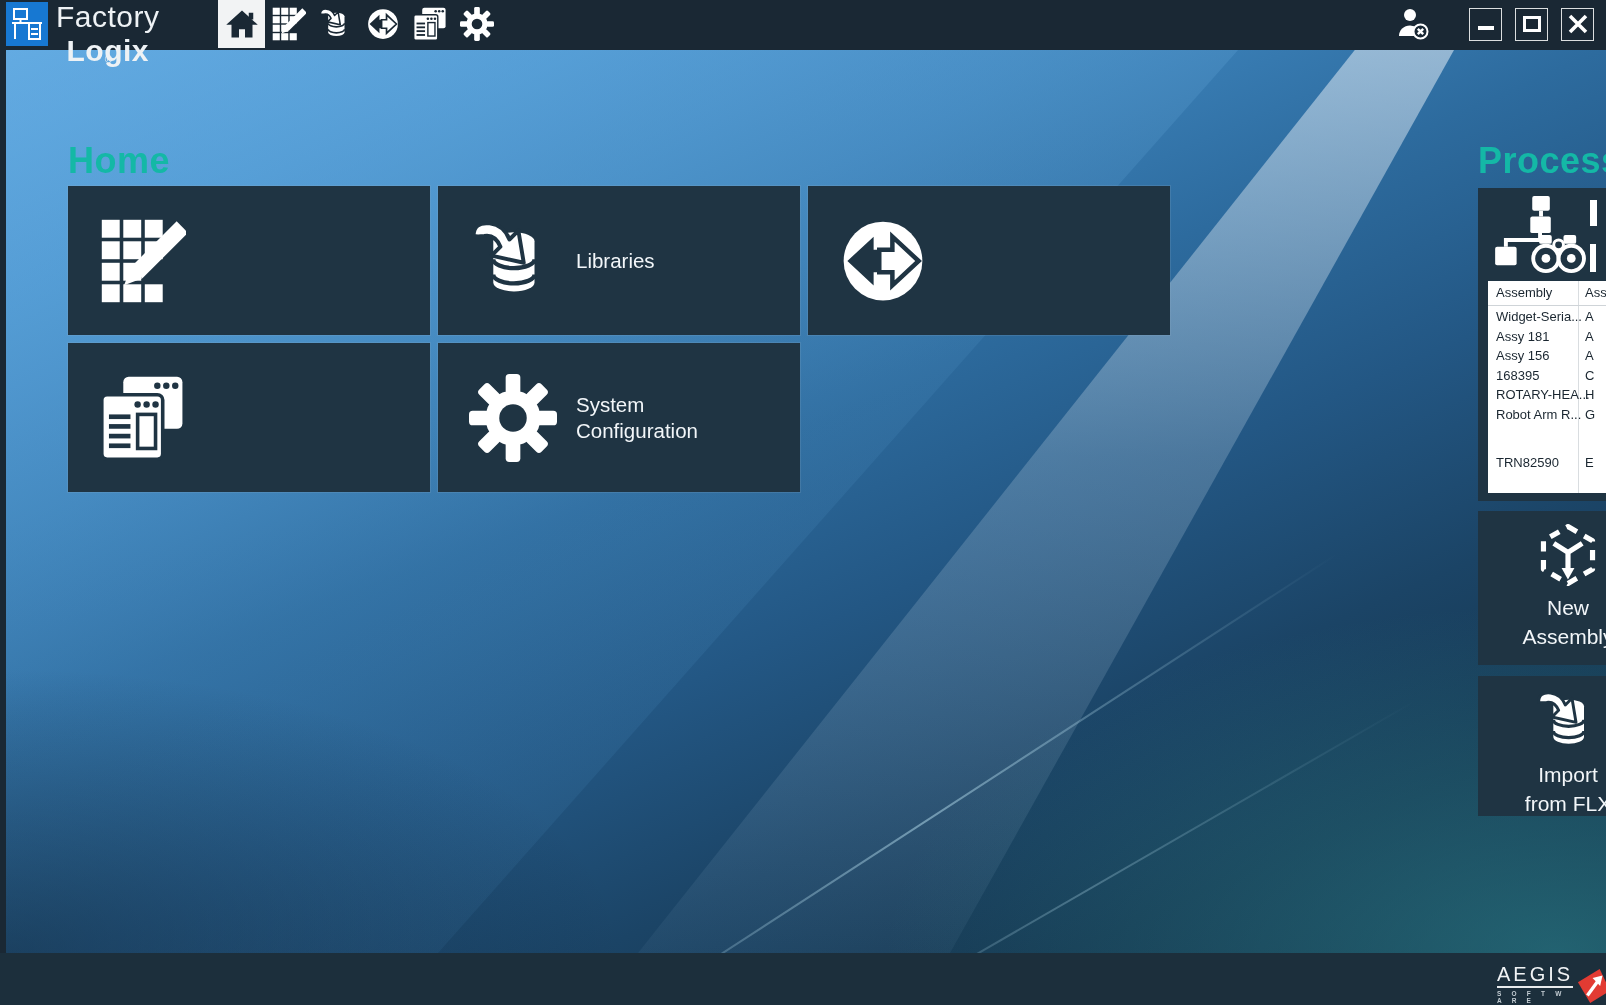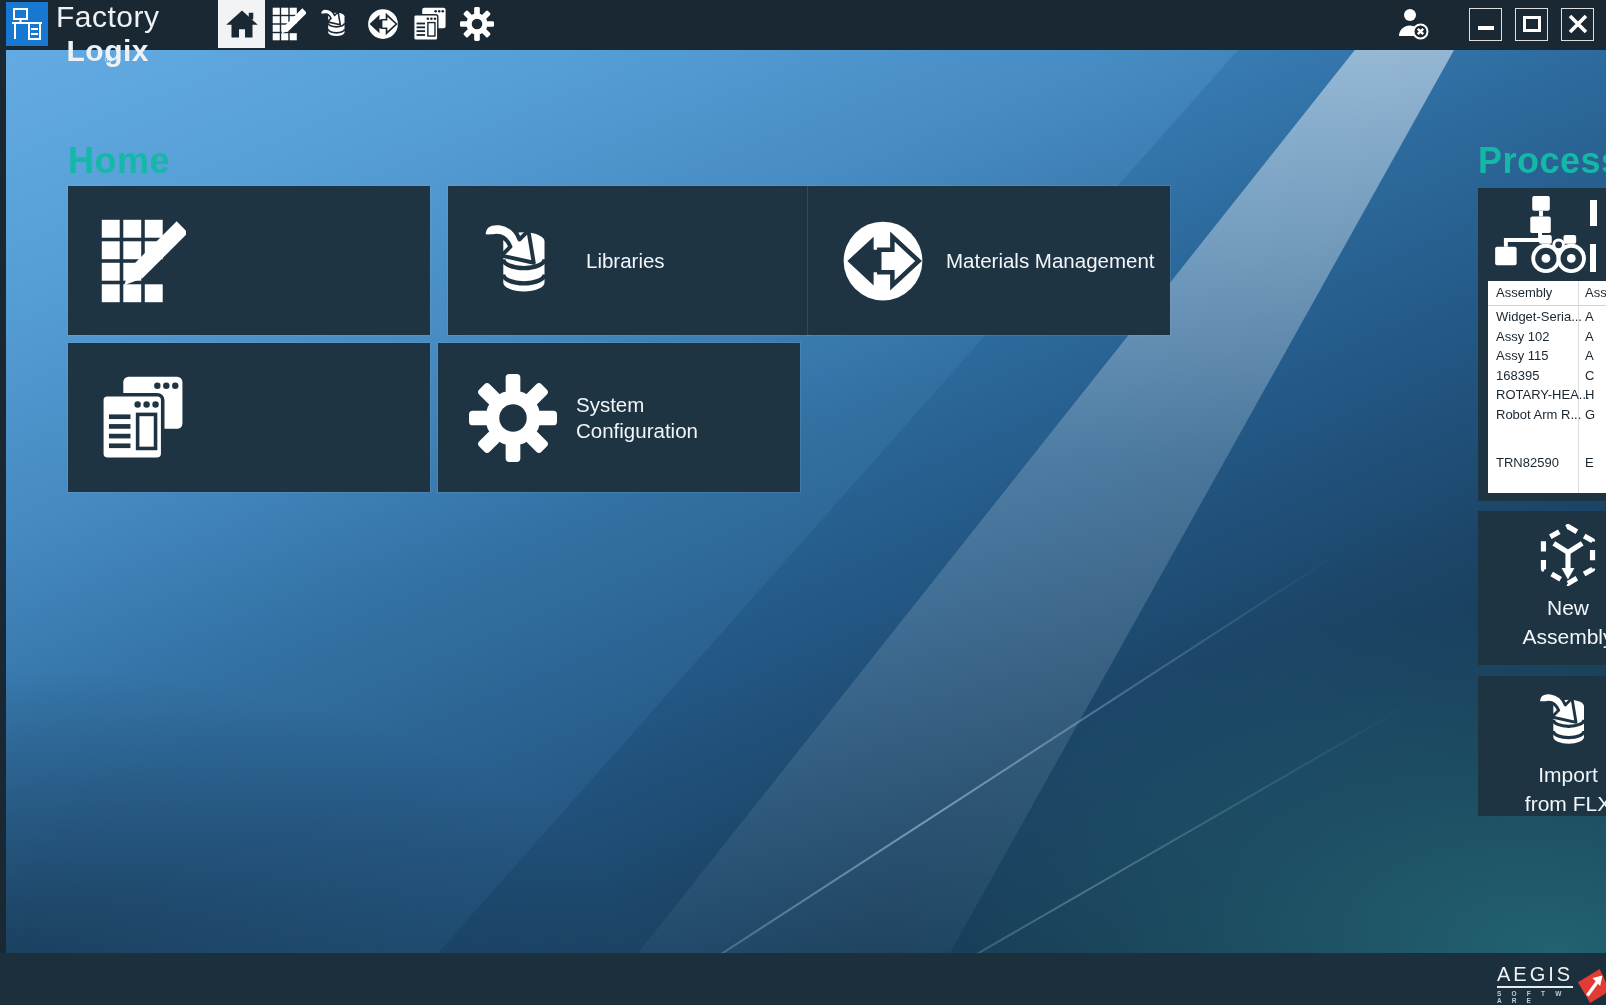--- a/index.html
+++ b/index.html
@@ -49,21 +49,21 @@
 
   
   .tile-grid{position:absolute;left:68px;top:138px;width:1110px;}
   .tile{position:absolute;width:362px;height:149px;background:#1f3443;
         box-shadow:0 0 0 1px rgba(150,180,200,.18);display:flex;align-items:center;cursor:pointer;}
   .tile-icon{position:absolute;left:22px;top:0;height:149px;width:105px;
              display:flex;align-items:center;justify-content:center;}
   .tile-label{position:absolute;left:138px;top:0;height:149px;display:flex;align-items:center;
               color:#f2f6f9;font-size:20.5px;font-weight:300;line-height:26px;max-width:160px;}
   .tile-label.wide{max-width:230px;}
-  #tile-r1c1{left:0;top:0;} #tile-r1c2{left:380px;top:0;} #tile-r1c3{left:740px;top:0;}
+  #tile-r1c1{left:0;top:0;} #tile-r1c2{left:370px;top:0;} #tile-r1c3{left:740px;top:0;}
   #tile-r2c1{left:0;top:157px;} #tile-r2c2{left:370px;top:157px;}
 
   
   .panel-tile{position:absolute;left:1478px;width:180px;background:#1f3443;cursor:pointer;}
   #assembly-tile{top:140px;height:313px;}
   .asm-icon{position:absolute;left:14px;top:8px;width:100px;height:82px;}
   .frag{position:absolute;background:#fff;}
   .frag1{right:59px;top:12px;width:7px;height:26px;border-left:3px solid #1f3443;border-right:2px solid #1f3443;}
   .frag2{right:59px;top:56px;width:6px;height:28px;border-right:3px solid #1f3443;}
   .asm-table{position:absolute;left:10px;top:93px;width:168px;height:212px;background:#fff;
@@ -296,21 +296,20 @@
       </div>
 
       <div class="tile" id="tile-r1c3">
         <div class="tile-icon">
           <svg width="90" height="90" viewBox="0 0 48 48">
             <circle cx="24" cy="24" r="21" fill="#fff"></circle>
             <polygon points="5,24 19,11 19,18 26,18 26,30 19,30 19,37" fill="#1f3443"></polygon>
             <polygon points="43,24 29,11 29,18 22,18 22,30 29,30 29,37" fill="#fff" stroke="#1f3443" stroke-width="2.4"></polygon>
           </svg>
         </div>
-        <div class="tile-label wide">Materials Management</div>
       </div>
 
       <div class="tile" id="tile-r2c1">
         <div class="tile-icon">
           <svg width="86" height="86" viewBox="0 0 48 48">
             <rect x="13" y="1" width="33" height="29" rx="3" fill="#fff"></rect>
             <circle cx="32" cy="6" r="1.8" fill="#1f3443"></circle>
               <circle cx="37" cy="6" r="1.8" fill="#1f3443"></circle>
               <circle cx="42" cy="6" r="1.8" fill="#1f3443"></circle>
             <rect x="1" y="11" width="34" height="36" rx="3" fill="#fff" stroke="#1f3443" stroke-width="2"></rect>
@@ -376,25 +375,25 @@
         <div class="asm-col-div"></div>
         <div class="asm-head">
           <span class="c1">Assembly</span>
           <span class="c2">Asse</span>
         </div>
         <div class="asm-row" style="top:26px">
           <span class="c1">Widget-Seria...</span>
           <span class="c2">A</span>
         </div>
         <div class="asm-row" style="top:45.5px">
-          <span class="c1">Assy 102</span>
+          <span class="c1">Assy 181</span>
           <span class="c2">A</span>
         </div>
         <div class="asm-row" style="top:65px">
-          <span class="c1">Assy 115</span>
+          <span class="c1">Assy 156</span>
           <span class="c2">A</span>
         </div>
         <div class="asm-row" style="top:84.5px">
           <span class="c1">168395</span>
           <span class="c2">C</span>
         </div>
         <div class="asm-row" style="top:104px">
           <span class="c1">ROTARY-HEA...</span>
           <span class="c2">H</span>
         </div>

